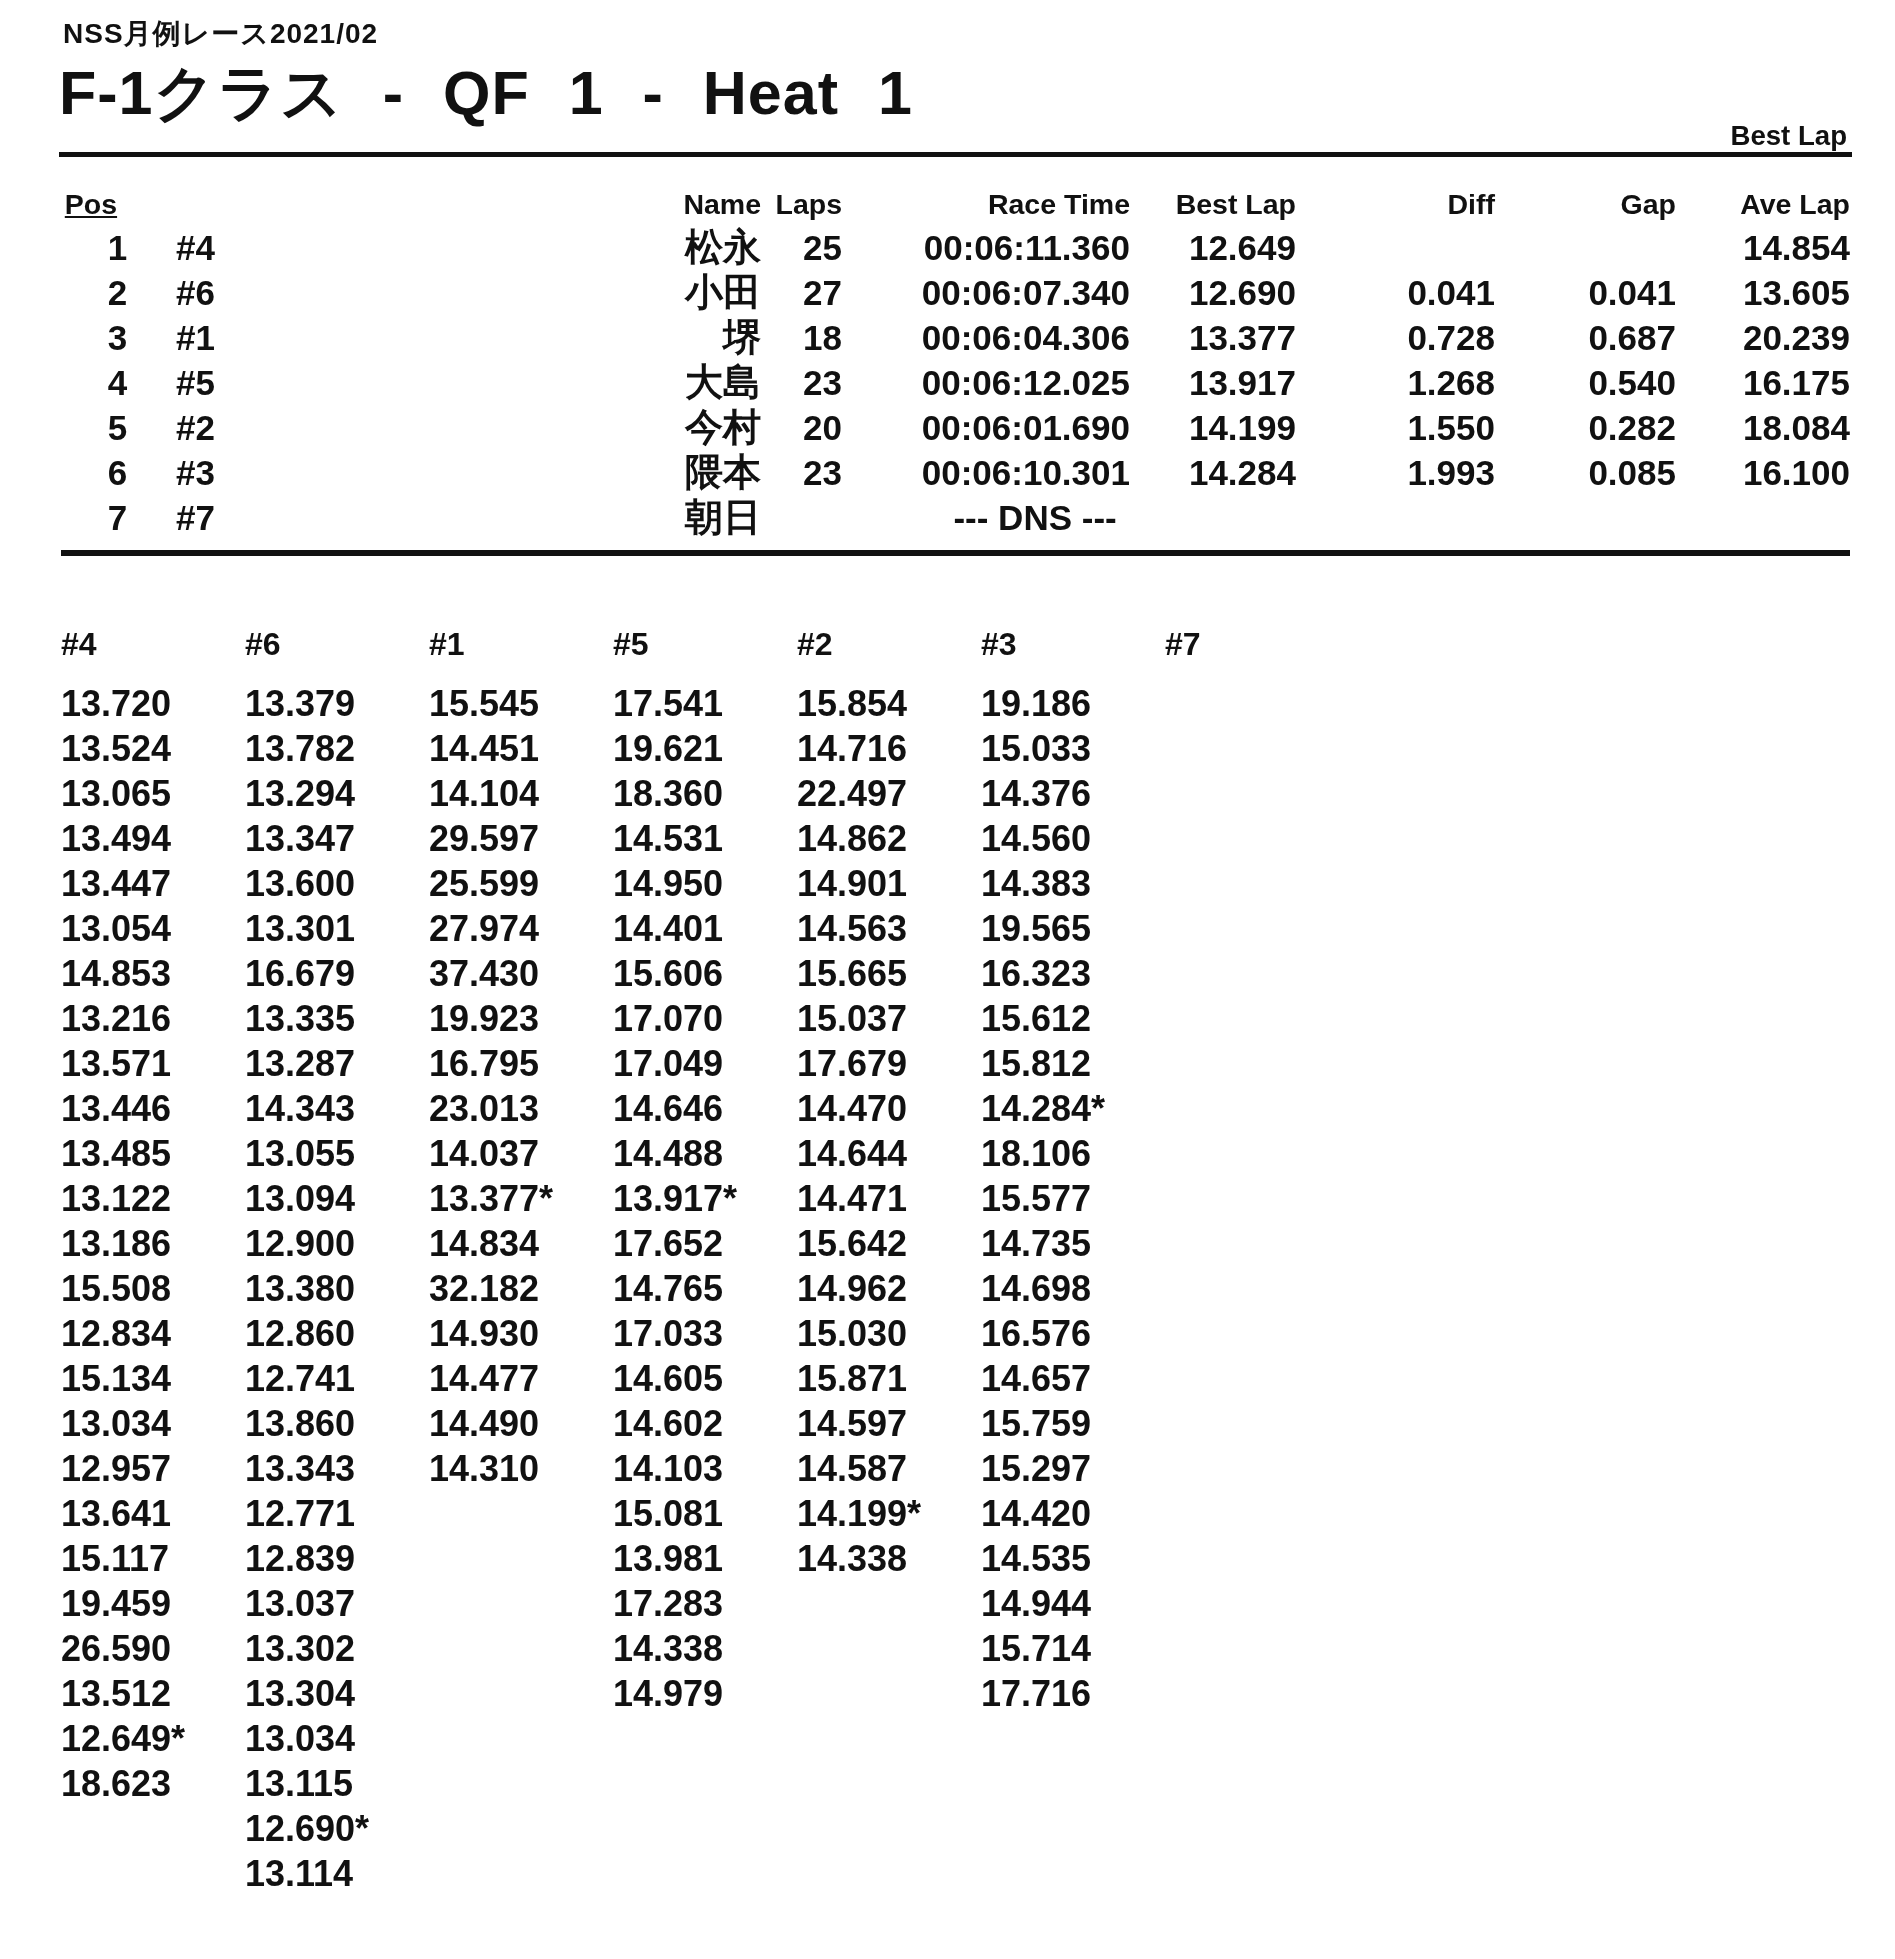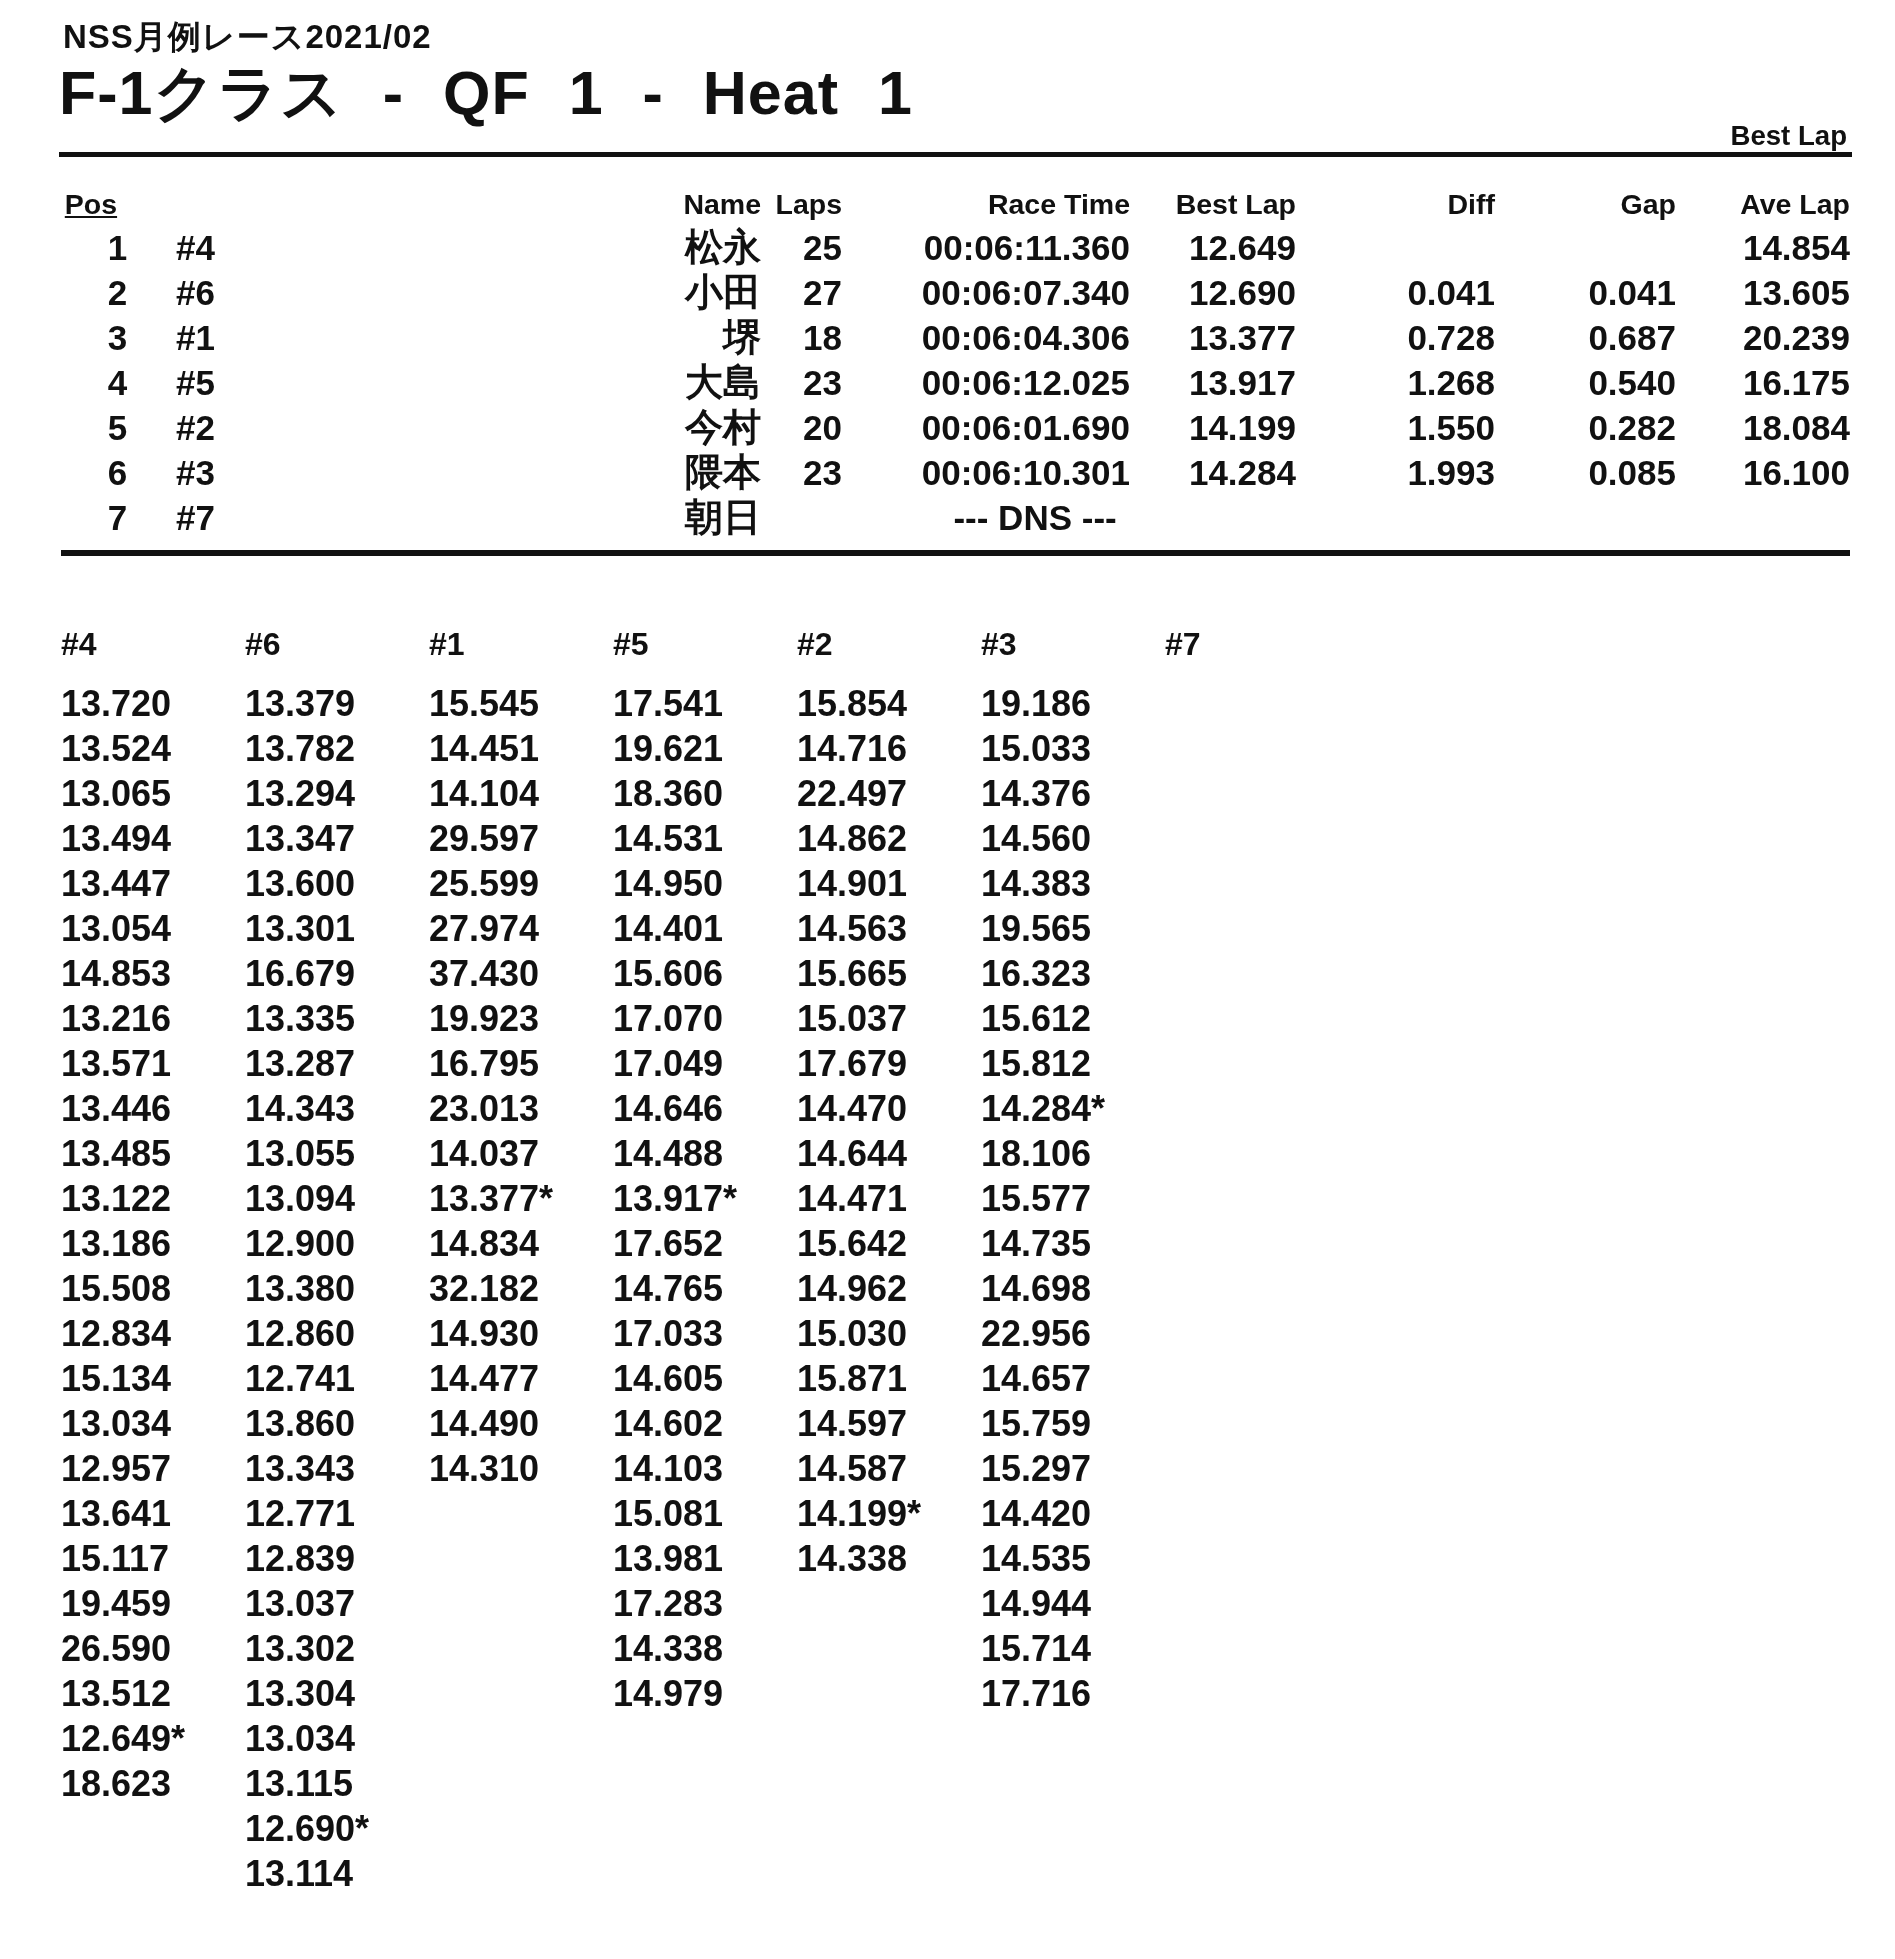--- a/index.html
+++ b/index.html
@@ -8,21 +8,21 @@
     position:relative;
     width:1896px; height:1959px;
     background:#ffffff;
     color:#111111;
     font-family:"Liberation Sans", sans-serif;
     font-weight:700;
     overflow:hidden;
   }
   .event-title {
     position:absolute; left:63px; top:15px;
-    font-size:33px; letter-spacing:1px;
+    font-size:28px; letter-spacing:1px;
   }
   .heading {
     position:absolute; left:59px; top:53px;
     font-size:61px; letter-spacing:1px; word-spacing:21px;
   }
   .bestlap-corner {
     position:absolute; right:49px; top:120px;
     font-size:27.6px;
   }
   .title-rule {
@@ -299,21 +299,21 @@
         <div class="lval">14.383</div>
         <div class="lval">19.565</div>
         <div class="lval">16.323</div>
         <div class="lval">15.612</div>
         <div class="lval">15.812</div>
         <div class="lval">14.284*</div>
         <div class="lval">18.106</div>
         <div class="lval">15.577</div>
         <div class="lval">14.735</div>
         <div class="lval">14.698</div>
-        <div class="lval">22.956</div>
+        <div class="lval">16.576</div>
         <div class="lval">14.657</div>
         <div class="lval">15.759</div>
         <div class="lval">15.297</div>
         <div class="lval">14.420</div>
         <div class="lval">14.535</div>
         <div class="lval">14.944</div>
         <div class="lval">15.714</div>
         <div class="lval">17.716</div>
       </div>
       <div class="lcol">

